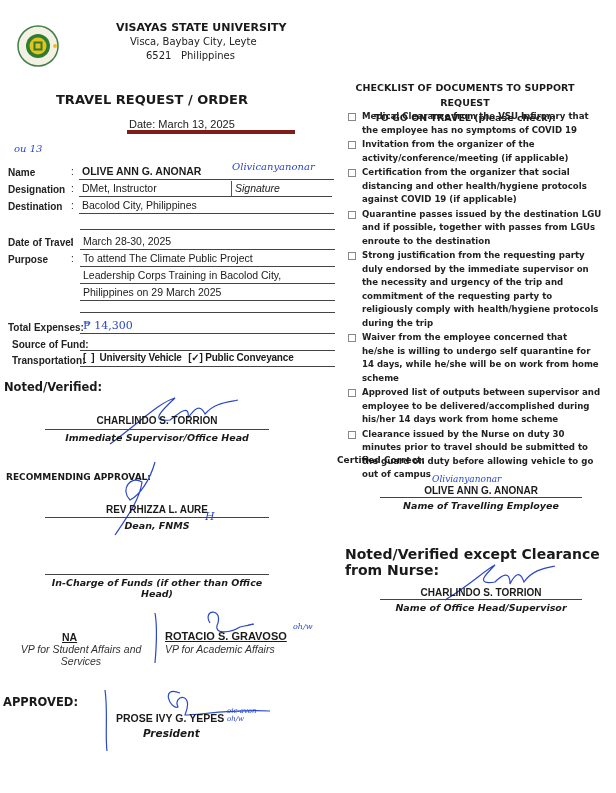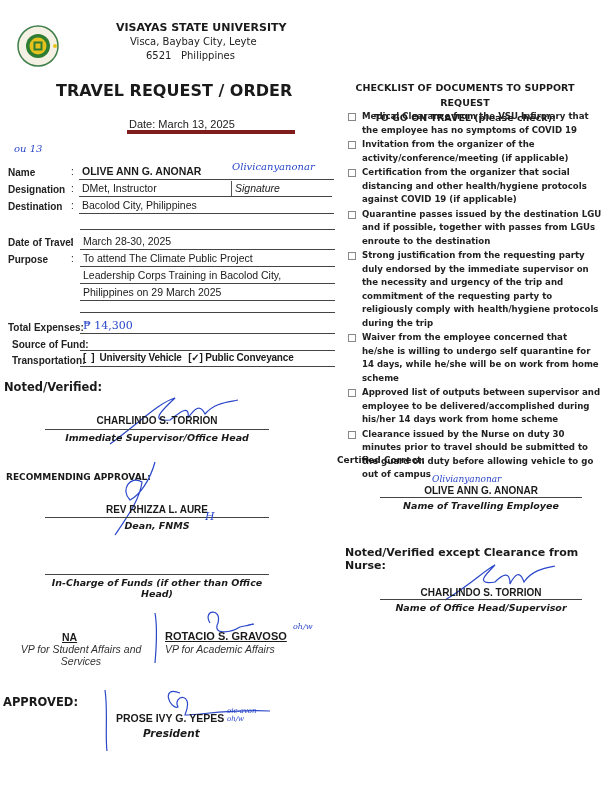--- a/index.html
+++ b/index.html
@@ -1,20 +1,20 @@
 <!DOCTYPE html>
 <html><head>
 <meta charset="utf-8">
 <style>
   html, body { margin:0; padding:0; background:#fff; }
   body { width:616px; height:793px; position:relative; overflow:hidden; font-family:"Liberation Sans", sans-serif; color:#1a1a1a; }
   .abs { position:absolute; }
   .hdr-title { left:116px; top:21px; font-size:11px; font-weight:bold; font-family:"DejaVu Sans", sans-serif; }
   .hdr-line { font-size:10px; font-family:"DejaVu Sans", sans-serif; color:#222; }
-  .title { left:56px; top:81px; font-size:16px; font-weight:bold; font-family:"DejaVu Sans", sans-serif; }
+  .title { left:56px; top:92px; font-size:13px; font-weight:bold; font-family:"DejaVu Sans", sans-serif; }
   .date { left:127px; top:118px; width:166px; font-size:11px; border-bottom:4px solid #7f1d1d; padding-left:2px; }
   .hand { font-family:"DejaVu Serif", serif; font-style:italic; color:#2a47c9; }
   .lbl { font-size:10px; font-weight:bold; color:#222; }
   .colon { font-size:10px; }
   .val { font-size:10.5px; border-bottom:1px solid #444; height:15px; line-height:14px; padding-left:3px; }
   .sig-line { border-bottom:1px solid #444; }
   .sec { font-size:11.5px; font-weight:bold; font-family:"DejaVu Sans", sans-serif; }
   .name { font-size:10px; font-weight:bold; text-align:center; }
   .role { font-size:9.5px; font-style:italic; font-weight:bold; text-align:center; font-family:"DejaVu Sans", sans-serif; }
   .role-plain { font-size:10.5px; font-style:italic; text-align:center; color:#333; }
@@ -158,19 +158,19 @@
   <li style="margin-bottom:1px;"><span class="chk-box"></span><span>Approved list of outputs between supervisor and employee to be delivered/accomplished during his/her 14 days work from home scheme</span></li>
   <li><span class="chk-box"></span><span>Clearance issued by the Nurse on duty 30 minutes prior to travel should be submitted to the guard on duty before allowing vehicle to go out of campus</span></li>
 </ul>
 
 <div class="abs" style="left:337px;top:455px;font-size:9px;font-weight:bold;font-family:'DejaVu Sans',sans-serif;">Certified Correct:</div>
 <div class="abs hand" style="left:432px;top:474px;font-size:9px;">Olivianyanonar</div>
 <div class="abs name" style="left:380px;top:485px;width:202px;">OLIVE ANN G. ANONAR</div>
 <div class="abs sig-line" style="left:380px;top:497px;width:202px;"></div>
 <div class="abs role" style="left:380px;top:500px;width:202px;">Name of Travelling Employee</div>
 
-<div class="abs" style="left:337px;top:546px;font-size:11px;font-weight:bold;font-family:'DejaVu Sans',sans-serif;padding-left:8px;">Noted/Verified except Clearance from Nurse:</div>
+<div class="abs" style="left:337px;top:546px;font-size:14px;font-weight:bold;font-family:'DejaVu Sans',sans-serif;padding-left:8px;">Noted/Verified except Clearance from Nurse:</div>
 <svg class="abs scribble" style="left:440px;top:560px;" width="120" height="50">
   <path d="M5 40 C30 25, 45 10, 55 5 C45 15, 35 25, 55 22 C62 15, 70 10, 70 24 C75 14, 80 10, 84 22 C92 10, 105 8, 115 6" stroke="#2a47c9" stroke-width="1.2" fill="none"></path>
 </svg>
 <div class="abs name" style="left:380px;top:587px;width:202px;">CHARLINDO S. TORRION</div>
 <div class="abs sig-line" style="left:380px;top:599px;width:202px;"></div>
 <div class="abs role" style="left:380px;top:602px;width:202px;">Name of Office Head/Supervisor</div>
 
 </body></html>

